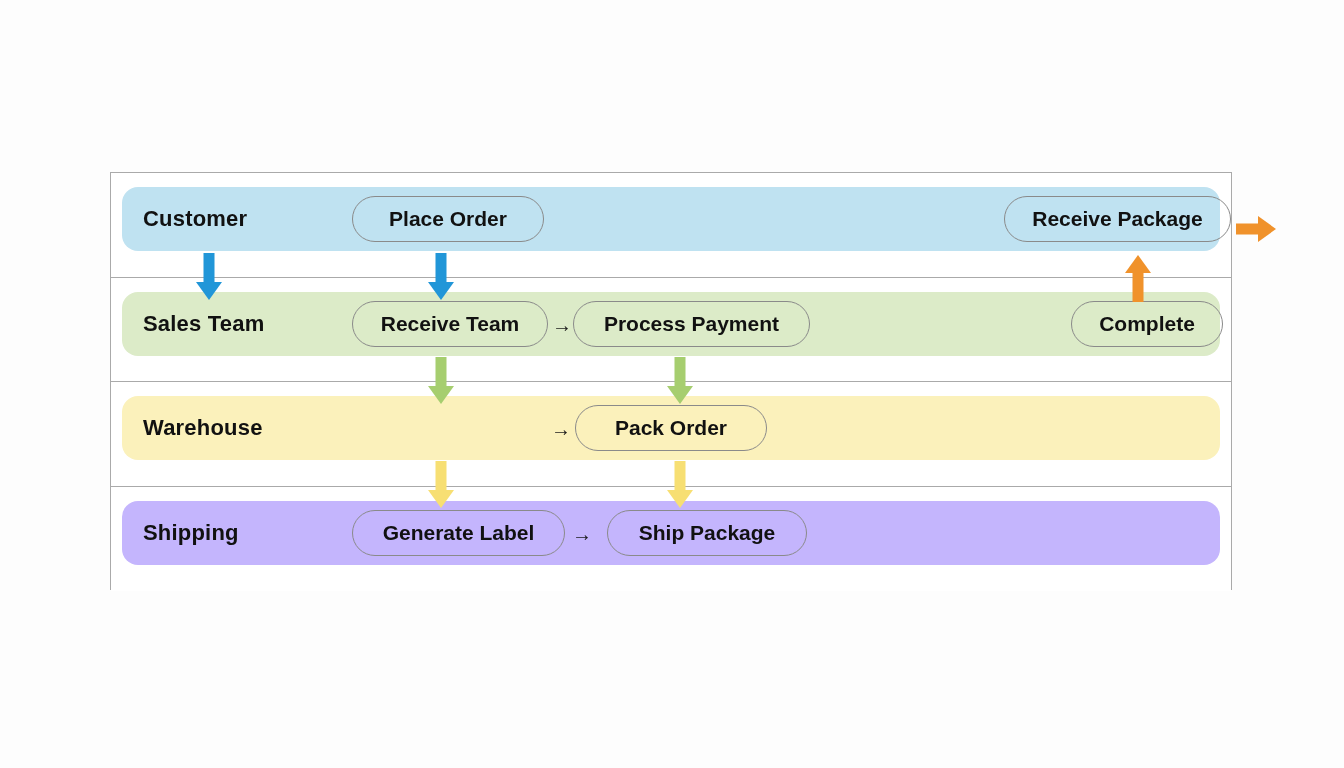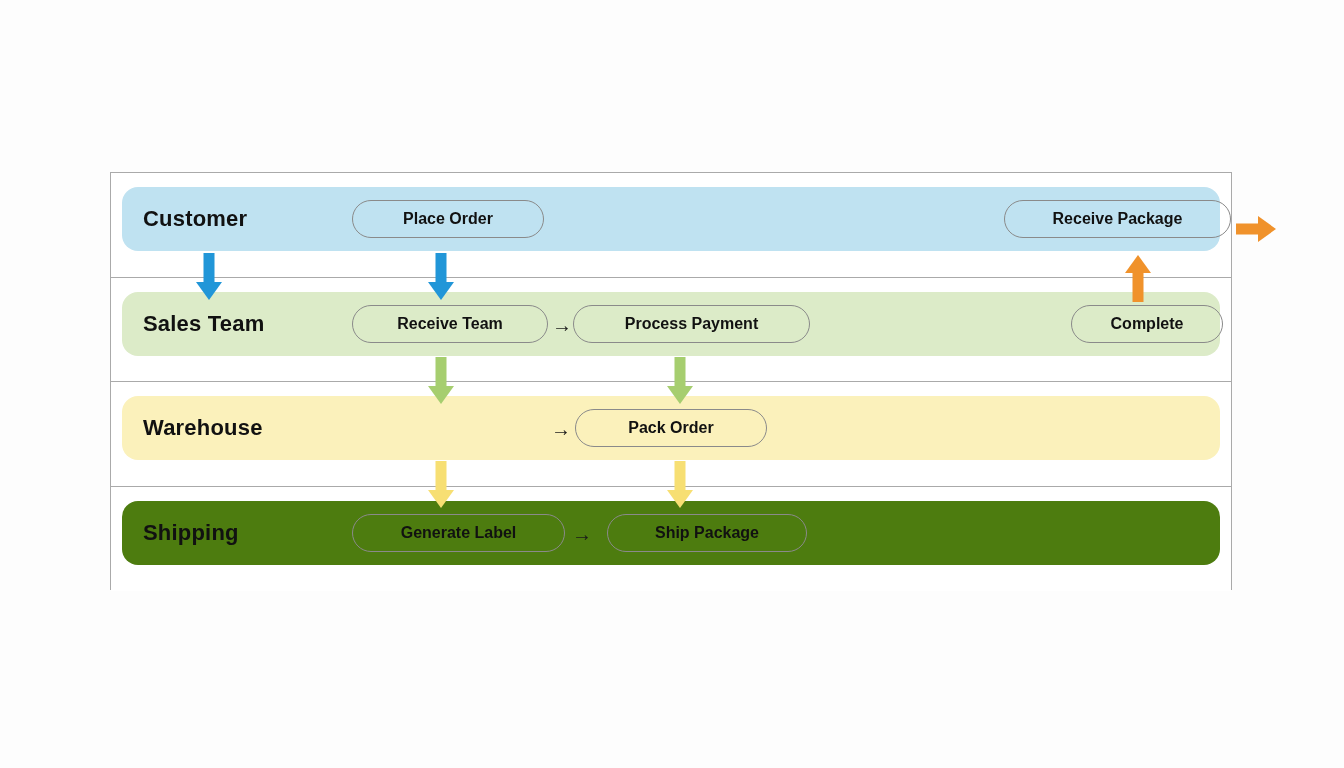--- a/index.html
+++ b/index.html
@@ -40,44 +40,44 @@
     left: 11px;
     top: 12px;
     height: 64px;
     border-radius: 16px;
     display: flex;
     align-items: center;
   }
   .lane-0 .lane-band { width: 1098px; background: #bfe2f1; top: 14px; }
   .lane-1 .lane-band { width: 1098px; background: #dcebc8; top: 14px; }
   .lane-2 .lane-band { width: 1098px; background: #fbf1bb; top: 14px; }
-  .lane-3 .lane-band { width: 1098px; background: #4d7c0f; top: 14px; }
+  .lane-3 .lane-band { width: 1098px; background: #c4b5fd; top: 14px; }
 
   .lane-label {
     position: absolute;
     left: 21px;
     font-size: 22px;
     font-weight: bold;
     color: #111111;
     letter-spacing: 0.2px;
     white-space: nowrap;
     text-align: center;
   }
 
   
   .task {
     position: absolute;
-    height: 38px;
+    height: 46px;
     border: 1.3px solid #8a8a8a;
     border-radius: 23px;
     background: transparent;
     display: flex;
     align-items: center;
     justify-content: center;
-    font-size: 16px;
+    font-size: 21px;
     font-weight: bold;
     color: #111111;
     white-space: nowrap;
     padding: 0 18px;
   }
 
   
   .inline-arrow {
     position: absolute;
     font-size: 20px;

